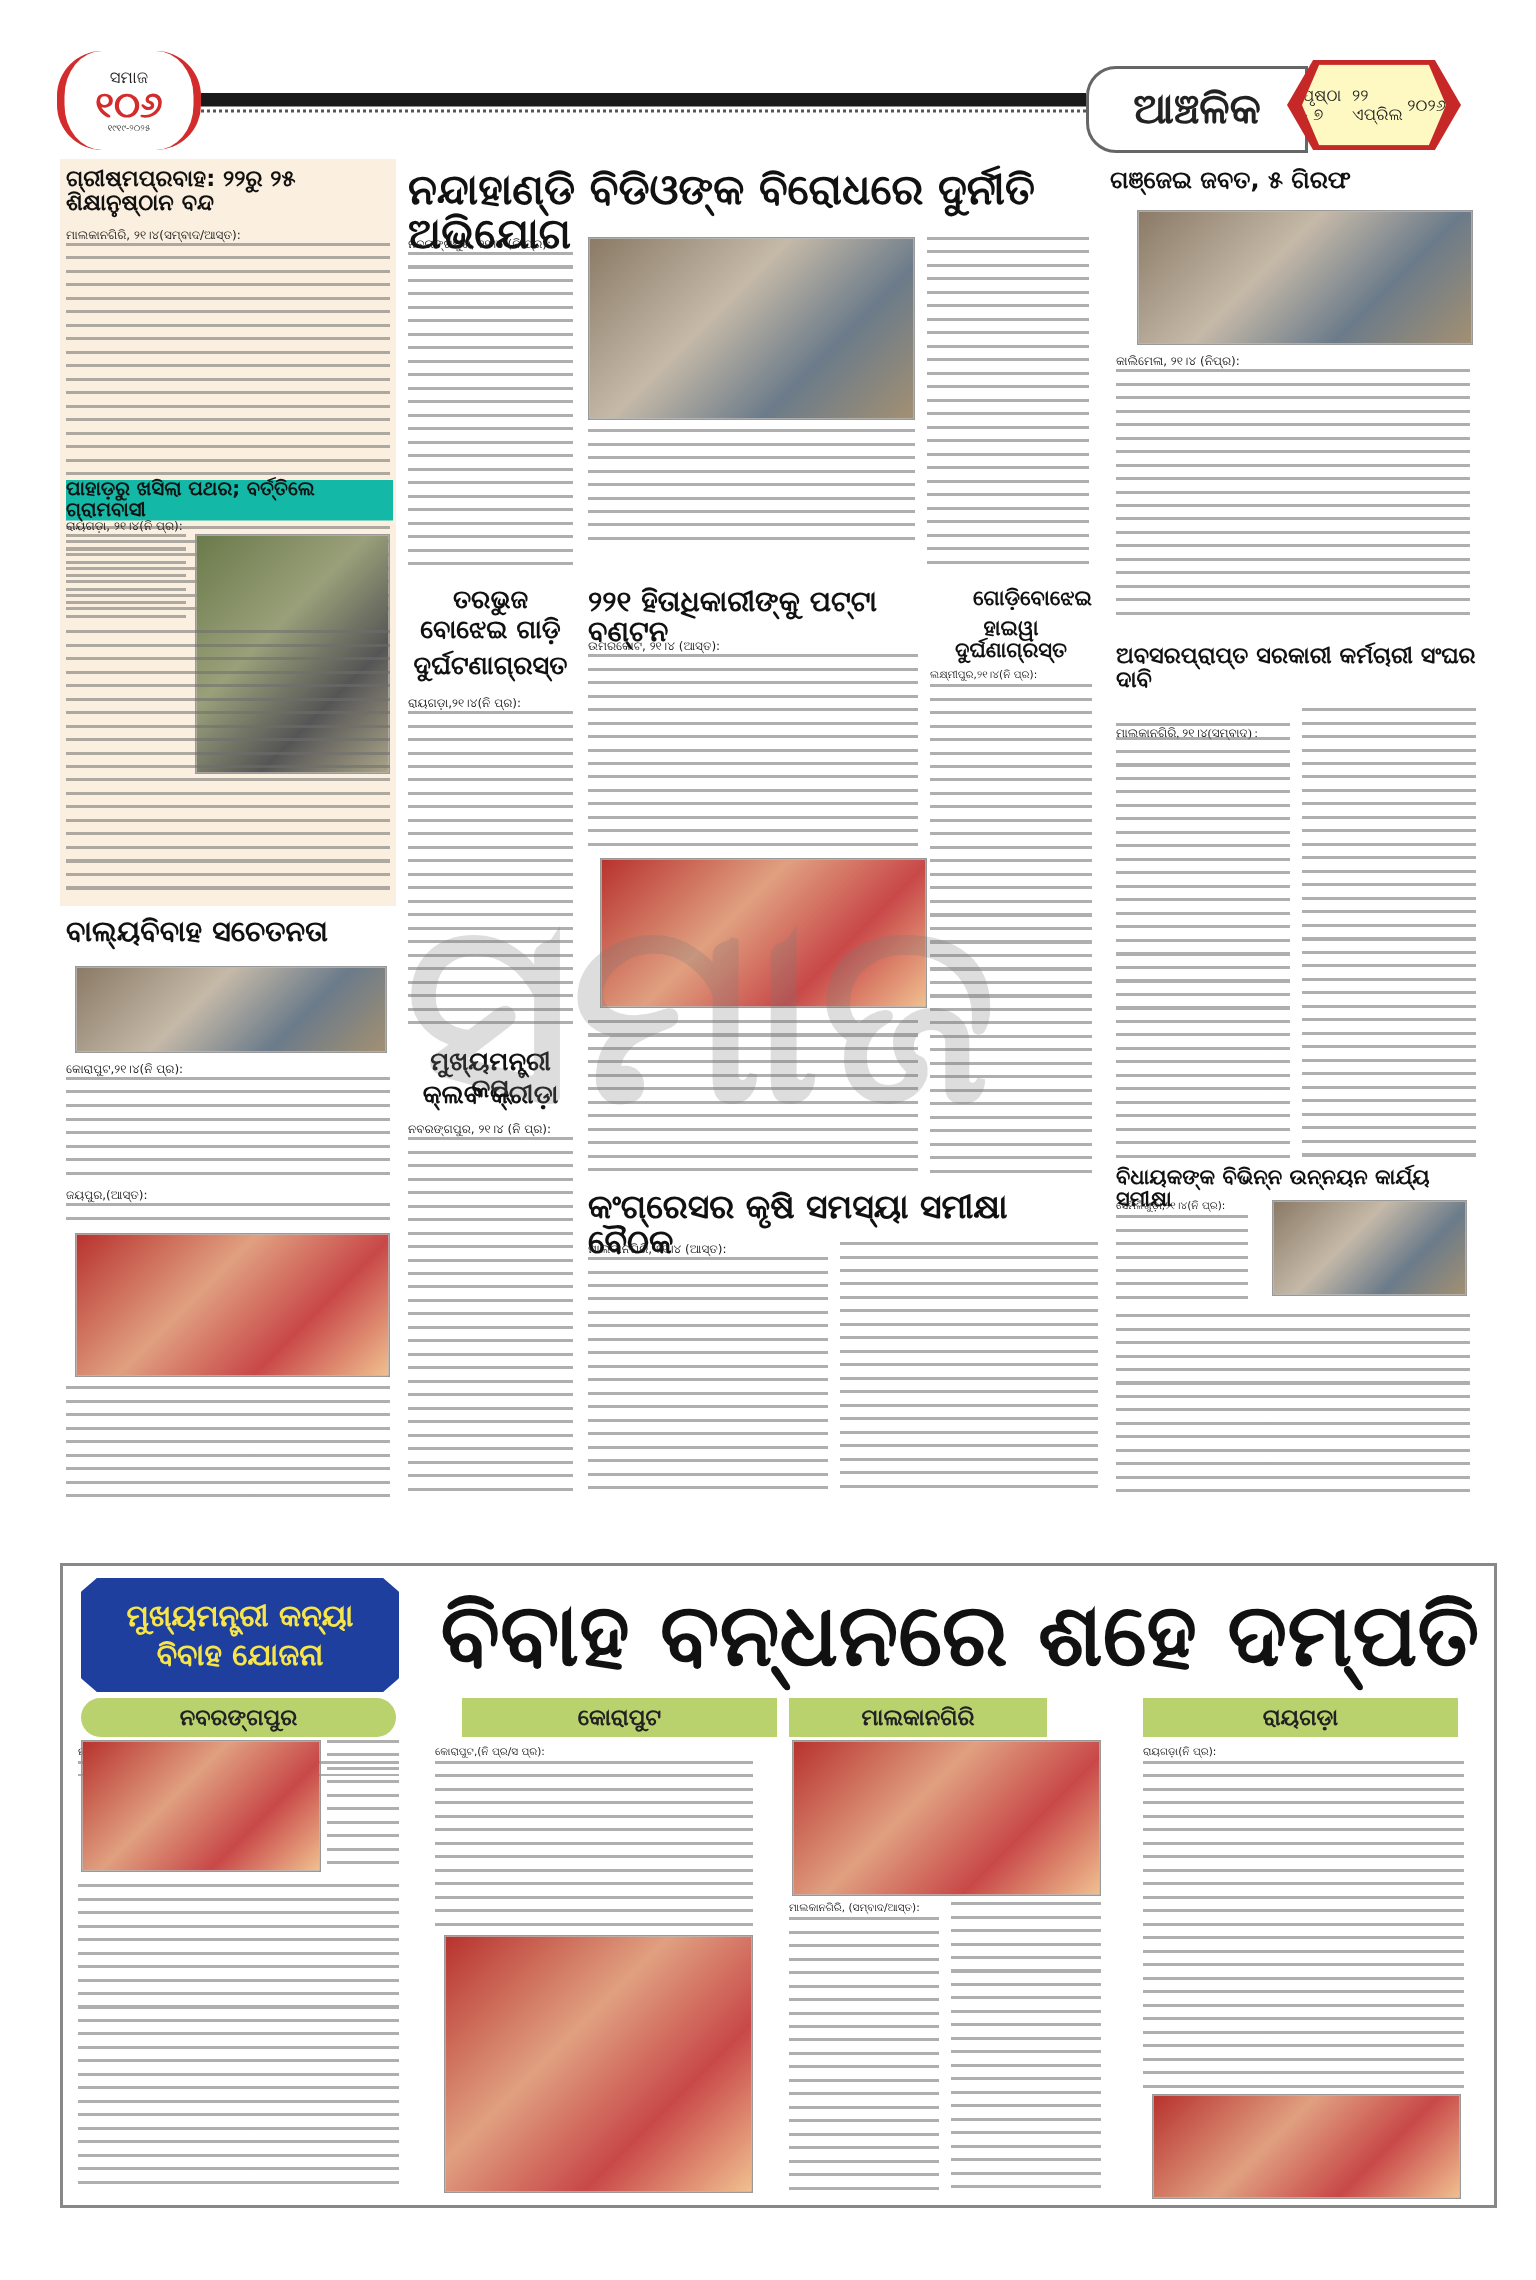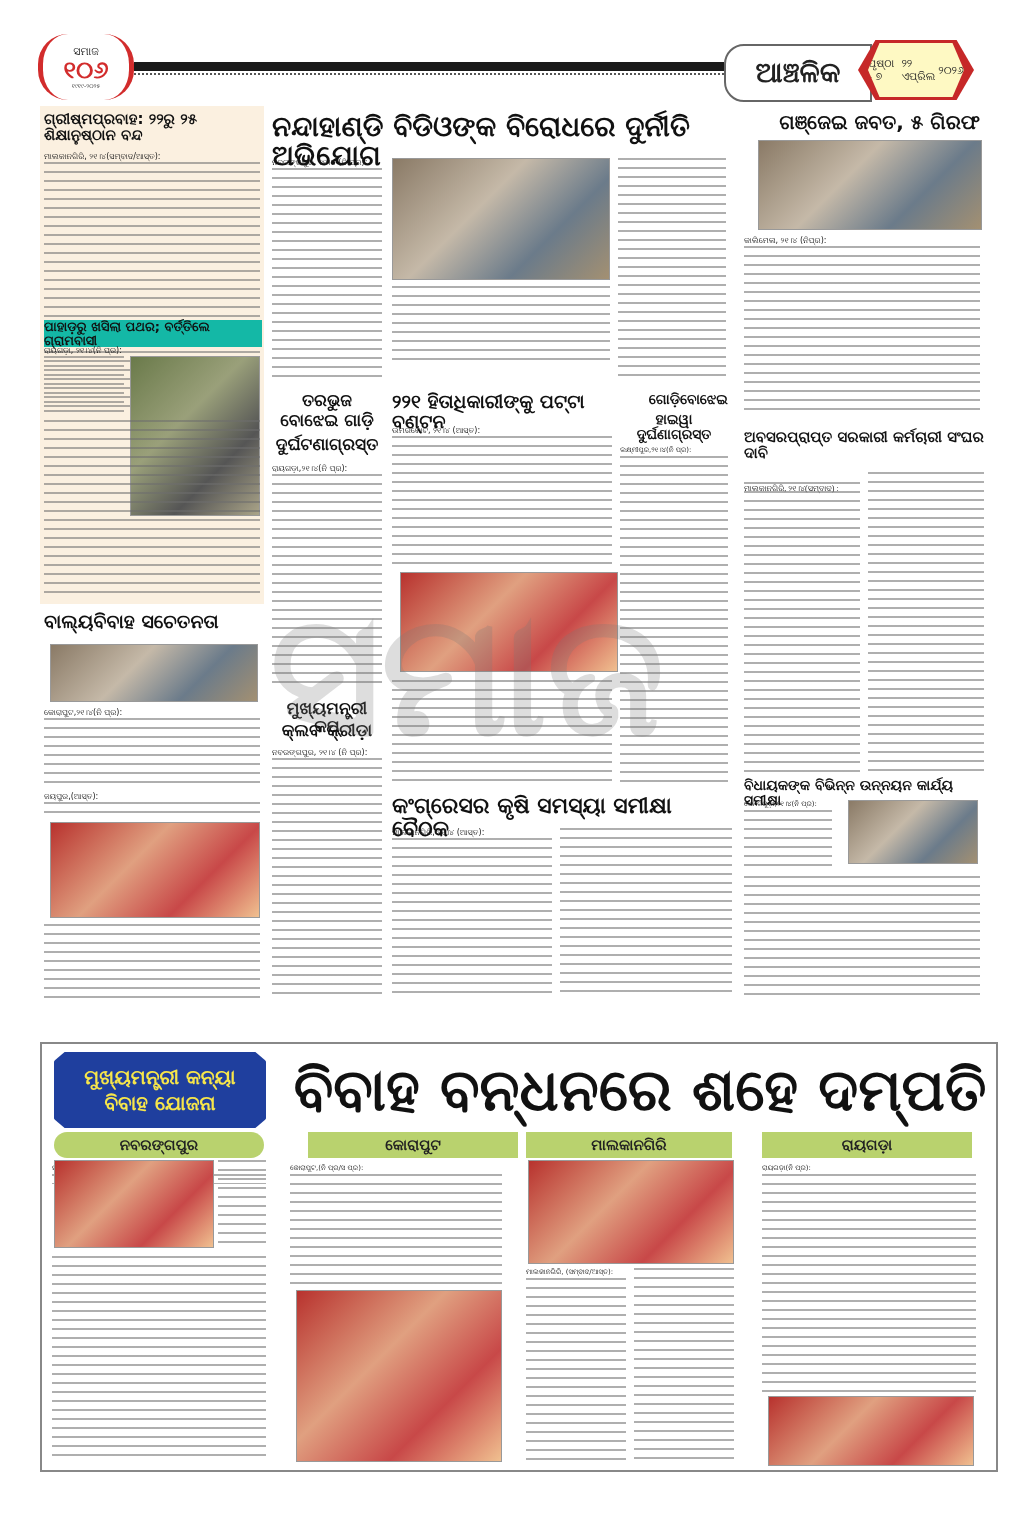--- a/index.html
+++ b/index.html
@@ -94,21 +94,21 @@
 <div class="abs hl" style="left:272px;top:700px;width:110px;text-align:center;font-size:17px;">ମୁଖ୍ୟମନ୍ତ୍ରୀ କପ୍</div>
 <div class="abs hl" style="left:272px;top:722px;width:110px;text-align:center;font-size:17px;">କ୍ଲବ କ୍ରୀଡ଼ା</div>
 <div class="abs" style="left:272px;top:748px;font-size:8px;">ନବରଙ୍ଗପୁର, ୨୧।୪ (ନି ପ୍ର):</div>
 <div class="abs lines" style="left:272px;top:758px;width:110px;height:240px;"></div>
 
 <div class="abs hl" style="left:392px;top:794px;width:340px;font-size:22px;">କଂଗ୍ରେସର କୃଷି ସମସ୍ୟା ସମୀକ୍ଷା ବୈଠକ</div>
 <div class="abs" style="left:392px;top:828px;font-size:8px;">ମାଲକାନଗିରି, ୨୧।୪ (ଆସ୍ତ):</div>
 <div class="abs lines" style="left:392px;top:838px;width:160px;height:160px;"></div>
 <div class="abs lines" style="left:560px;top:828px;width:172px;height:170px;"></div>
 
-<div class="abs hl" style="left:740px;top:112px;width:240px;font-size:20px;text-align:right;">ଗଞ୍ଜେଇ ଜବତ, ୫ ଗିରଫ</div>
+<div class="abs hl" style="left:740px;top:112px;width:240px;font-size:16px;">ଗଞ୍ଜେଇ ଜବତ, ୫ ଗିରଫ</div>
 <div class="abs photo" style="left:758px;top:140px;width:224px;height:90px;"></div>
 <div class="abs" style="left:744px;top:236px;font-size:8px;">କାଲିମେଳା, ୨୧।୪ (ନିପ୍ର):</div>
 <div class="abs lines" style="left:744px;top:246px;width:236px;height:164px;"></div>
 
 <div class="abs hl" style="left:744px;top:430px;width:240px;font-size:15px;">ଅବସରପ୍ରାପ୍ତ ସରକାରୀ କର୍ମଚାରୀ ସଂଘର ଦାବି</div>
 <div class="abs" style="left:744px;top:484px;font-size:8px;font-family:Liberation Serif, serif;">ମାଲକାନଗିରି, ୨୧।୪(ସମ୍ବାଦ) :</div>
 <div class="abs lines" style="left:744px;top:482px;width:116px;height:290px;"></div>
 <div class="abs lines" style="left:868px;top:472px;width:116px;height:300px;"></div>
 
 <div class="abs hl" style="left:744px;top:778px;width:240px;font-size:14px;">ବିଧାୟକଙ୍କ ବିଭିନ୍ନ ଉନ୍ନୟନ କାର୍ଯ୍ୟ ସମୀକ୍ଷା</div>
@@ -131,21 +131,21 @@
 <div class="abs lines" style="left:52px;top:1174px;width:214px;height:10px;"></div>
 <div class="abs photo red" style="left:54px;top:1160px;width:160px;height:88px;"></div>
 <div class="abs lines" style="left:218px;top:1160px;width:48px;height:88px;"></div>
 <div class="abs lines" style="left:52px;top:1256px;width:214px;height:206px;"></div>
 
 <div class="abs district-tag" style="left:308px;top:1132px;width:210px;">କୋରାପୁଟ</div>
 <div class="abs" style="left:290px;top:1164px;font-size:7px;">କୋରାପୁଟ,(ନି ପ୍ର/ସ ପ୍ର):</div>
 <div class="abs lines" style="left:290px;top:1174px;width:212px;height:110px;"></div>
 <div class="abs photo red" style="left:296px;top:1290px;width:206px;height:172px;"></div>
 
-<div class="abs district-tag" style="left:526px;top:1132px;width:206px;">ମାଲକାନଗିରି</div>
+<div class="abs district-tag" style="left:526px;top:1132px;width:172px;">ମାଲକାନଗିରି</div>
 <div class="abs photo red" style="left:528px;top:1160px;width:206px;height:104px;"></div>
 <div class="abs" style="left:526px;top:1268px;font-size:7px;">ମାଲକାନଗିରି, (ସମ୍ବାଦ/ଆସ୍ତ):</div>
 <div class="abs lines" style="left:526px;top:1278px;width:100px;height:184px;"></div>
 <div class="abs lines" style="left:634px;top:1268px;width:100px;height:194px;"></div>
 
 <div class="abs district-tag" style="left:762px;top:1132px;width:210px;">ରାୟଗଡ଼ା</div>
 <div class="abs" style="left:762px;top:1164px;font-size:7px;">ରାୟଗଡ଼ା(ନି ପ୍ର):</div>
 <div class="abs lines" style="left:762px;top:1174px;width:214px;height:218px;"></div>
 <div class="abs photo red" style="left:768px;top:1396px;width:206px;height:70px;"></div>
 

